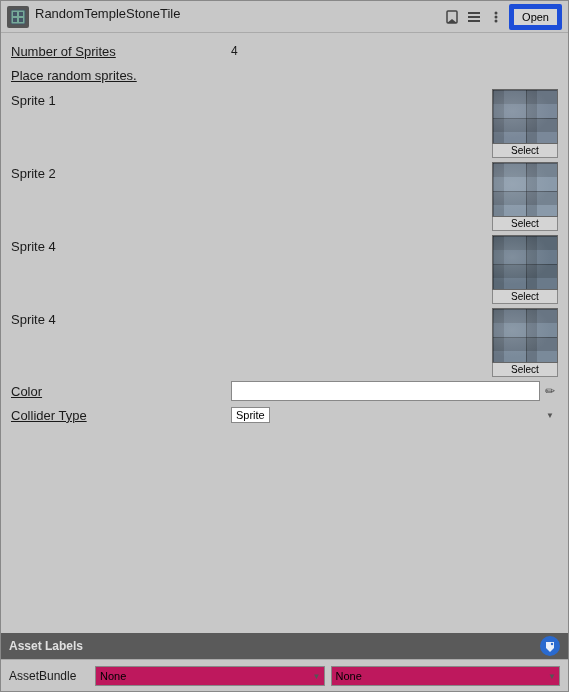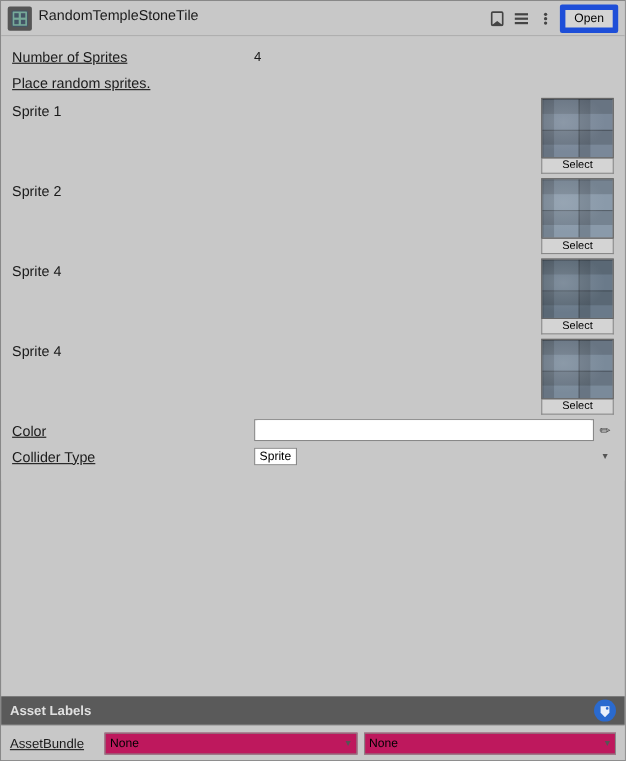--- a/index.html
+++ b/index.html
@@ -255,21 +255,20 @@
       align-items: center;
       padding: 5px 8px;
       gap: 6px;
       height: 32px;
       border-top: 1px solid #aaa;
     }
     .asset-bundle-label {
       font-size: 12px;
       color: #1a1a1a;
       width: 80px;
-      text-decoration: underline;
     }
     .asset-bundle-select-wrapper {
       flex: 1;
       position: relative;
     }
     .asset-bundle-select-wrapper::after {
       content: '▼';
       position: absolute;
       right: 4px;
       top: 50%;

